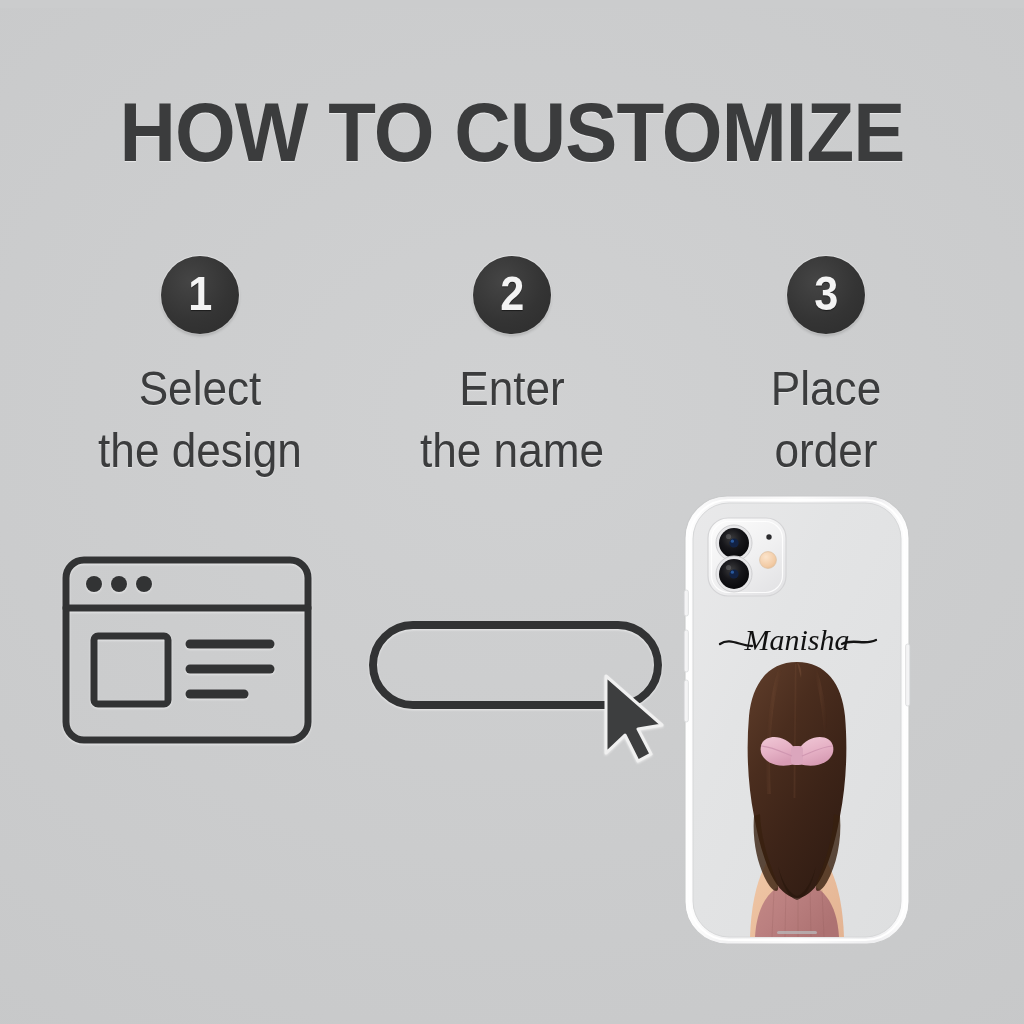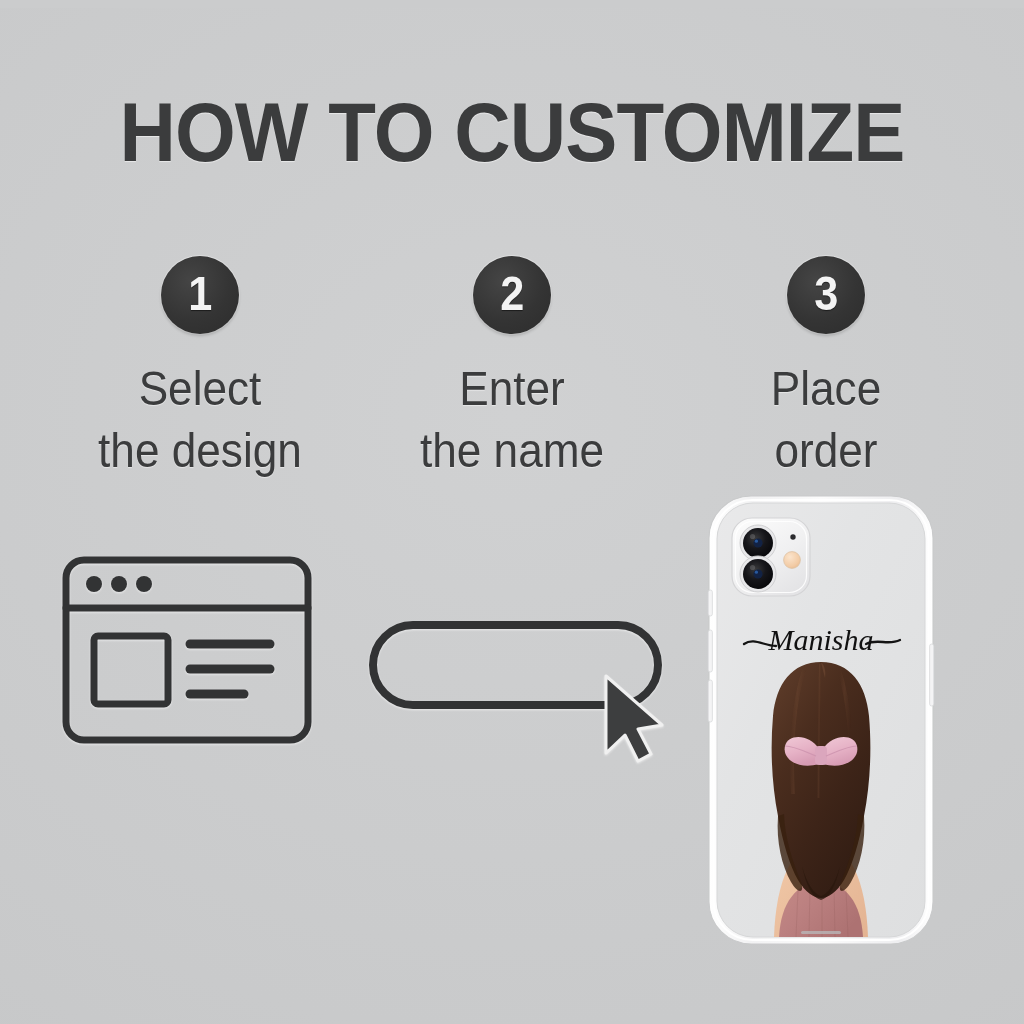--- a/index.html
+++ b/index.html
@@ -102,21 +102,21 @@
     left: 368px;
     top: 612px;
     width: 300px;
     height: 145px;
   }
   #input-icon svg { display: block; filter: drop-shadow(0 1px 1px rgba(255,255,255,0.6)); }
 
   
   #phone {
     position: absolute;
-    left: 706px;
+    left: 682px;
     top: 486px;
     width: 230px;
     height: 452px;
   }
   #phone svg { display: block; }
 </style>
 </head>
 <body>
 
 <div id="stage">

